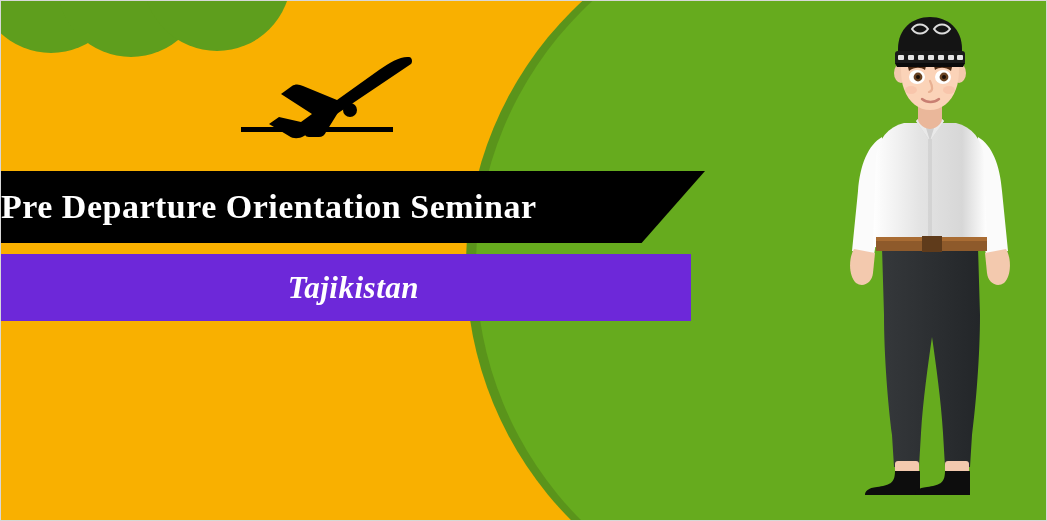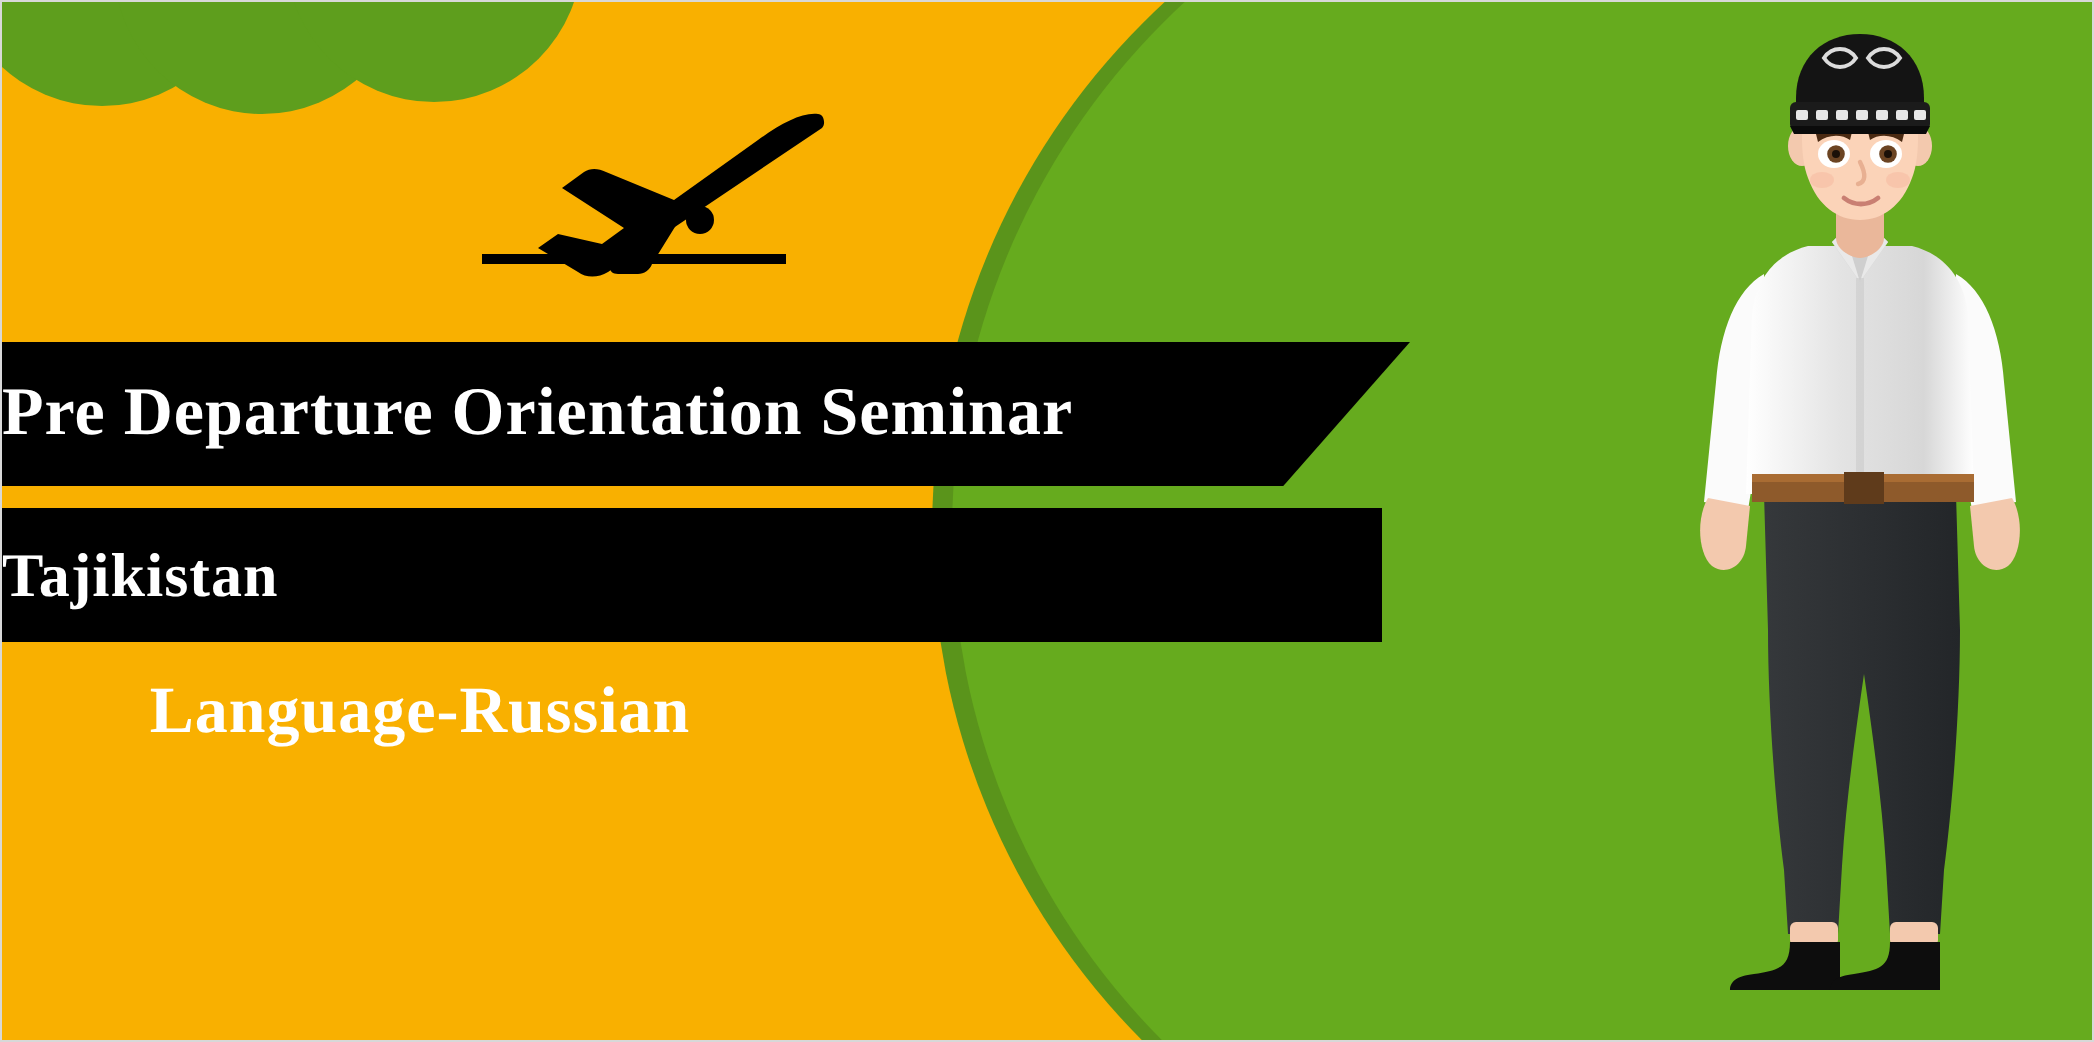--- a/index.html
+++ b/index.html
@@ -65,24 +65,25 @@
     font-size: 34px;
     font-weight: bold;
     letter-spacing: .5px;
     white-space: nowrap;
     text-shadow: 0 0 1px rgba(0,0,0,.4);
   }
 
   .green-band {
     left: 0; top: 253px;
     width: 690px; height: 67px;
-    background: #000000;
+    background: #6d28d9;
     display: flex;
     align-items: center;
-    justify-content: flex-start;
+    justify-content: flex-end;
+    font-style: italic;
   }
   .green-band .txt {
     color: #ffffff;
     font-size: 31px;
     font-weight: bold;
     letter-spacing: .5px;
     padding-right: 272px;
     white-space: nowrap;
   }
 
@@ -129,23 +130,20 @@
   <div class="layer runway"></div>
 
   <div class="layer black-banner">
     <span class="txt">Pre Departure Orientation Seminar</span>
   </div>
 
   <div class="layer green-band">
     <span class="txt">Tajikistan</span>
   </div>
 
-  <div class="layer orange-band">
-    <span class="txt">Language-Russian</span>
-  </div>
 
   <div class="layer person">
     <svg viewBox="0 0 180 494" width="180" height="494" aria-hidden="true">
       <defs>
         <linearGradient id="shirtG" x1="0" y1="0" x2="1" y2="0">
           <stop offset="0" stop-color="#ffffff"></stop>
           <stop offset="0.42" stop-color="#e3e3e3"></stop>
           <stop offset="0.78" stop-color="#d7d7d7"></stop>
           <stop offset="1" stop-color="#ffffff"></stop>
         </linearGradient>

